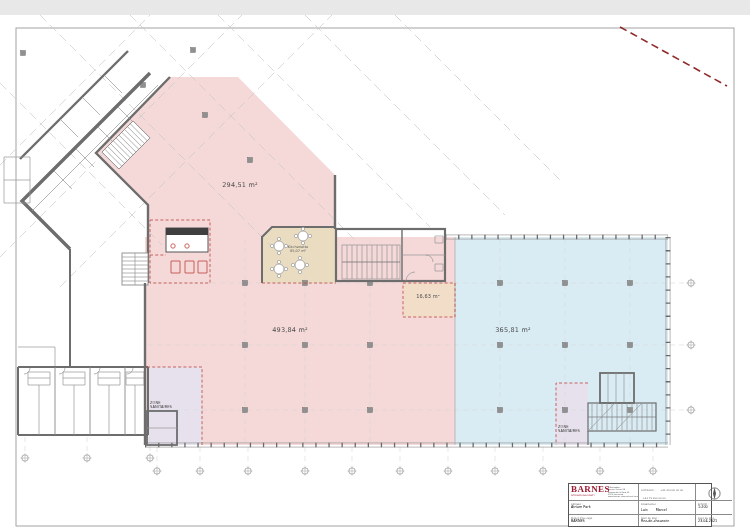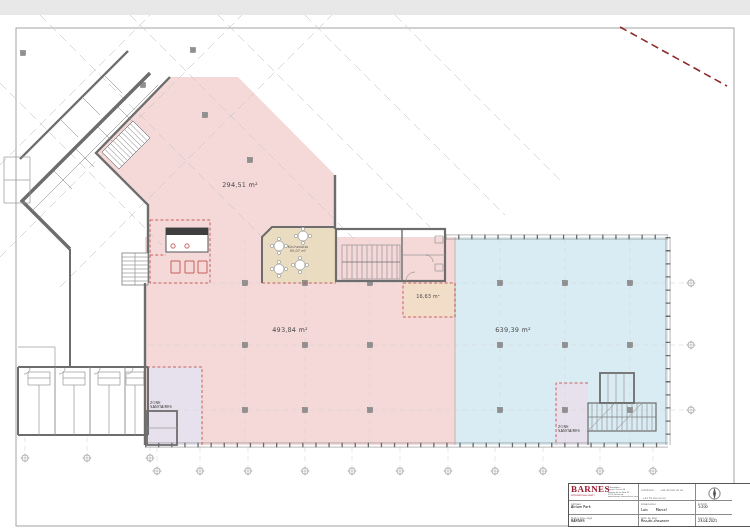--- a/index.html
+++ b/index.html
@@ -15,21 +15,21 @@
   .bigreddash{stroke:var(--red-dash,#8e2b2b);stroke-width:1.6;stroke-dasharray:7.5 4.5;fill:none}
   .frame{fill:none;stroke:#a3a3a3;stroke-width:1}
   .mull{stroke:#6a6a6a;stroke-width:4.6;stroke-dasharray:1.3 11.8;fill:none}
   .mullthin{stroke:#9a9a9a;stroke-width:.7;fill:none}
   
   .lbl{position:absolute;font-size:6.5px;color:#4f4f4f;text-align:center;letter-spacing:.2px;}
   .lbl-s{font-size:10px;transform:scale(.5);}
   .lbl-k{font-size:7.5px;line-height:8px;transform:scale(.45);color:#555;}
   .lbl-z{font-size:8px;line-height:8.5px;transform:scale(.45);transform-origin:0 0;text-align:left;color:#3f3f3f;}
   
-  .tblock{position:absolute;left:568px;top:468px;width:183px;height:44px;background:#fff;border:1px solid #555;
+  .tblock{position:absolute;left:568px;top:468px;width:144px;height:44px;background:#fff;border:1px solid #555;
           box-sizing:border-box;display:grid;grid-template-columns:70px 57px 36px;grid-template-rows:17px 14px 11px;}
   .tb-cell{border-right:1px solid #8a8a8a;border-bottom:1px solid #8a8a8a;overflow:hidden;position:relative;padding:1px 2px;box-sizing:border-box;}
   .tb-cell.nr{border-right:none}
   .tb-cell.nb{border-bottom:none}
   .sc{transform:scale(.42);transform-origin:0 0;width:238%;}
   .sc35{transform:scale(.33);transform-origin:0 0;width:300%;}
   .tb-l{font-size:6px;color:#666;white-space:nowrap;}
   .tb-v{font-size:8px;color:#111;white-space:nowrap;}
   .logo{font-family:"Liberation Serif","DejaVu Serif",serif;font-weight:bold;font-size:9px;color:var(--logo-red,#9d1b32);letter-spacing:.4px;line-height:9px;}
   .tagline{font-size:6px;color:var(--logo-red,#9d1b32);white-space:nowrap;}
@@ -226,21 +226,21 @@
         <use href="#bub" transform="translate(87,443)"></use>
         <use href="#bub" transform="translate(150,443)"></use>
       <use href="#bub" transform="translate(691,268)"></use>
         <use href="#bub" transform="translate(691,330)"></use>
         <use href="#bub" transform="translate(691,395)"></use>
     </g>
   </svg>
 
   <div class="lbl" style="left:205px;top:166px;width:70px">294,51 m²</div>
   <div class="lbl" style="left:255px;top:311px;width:70px">493,84 m²</div>
-  <div class="lbl" style="left:478px;top:311px;width:70px">639,39 m²</div>
+  <div class="lbl" style="left:478px;top:311px;width:70px">365,81 m²</div>
   <div class="lbl lbl-s" style="left:374px;top:276px;width:108px">16,63 m²</div>
   <div class="lbl lbl-k" style="left:238px;top:226px;width:120px">
     <div>Kitchenette</div>
     <div>85,07 m²</div>
   </div>
   <div class="lbl lbl-z" style="left:150px;top:386px;width:100px">
     <div>ZONE</div>
     <div>SANITAIRES</div>
   </div>
   <div class="lbl lbl-z" style="left:558px;top:410px;width:100px">

